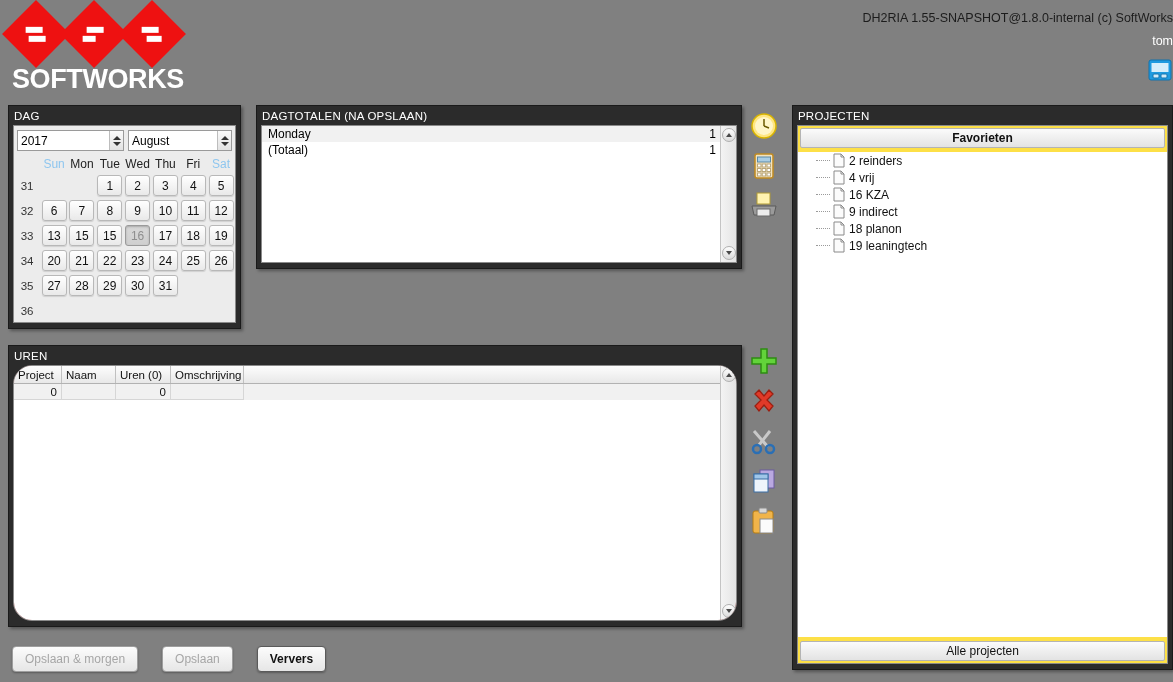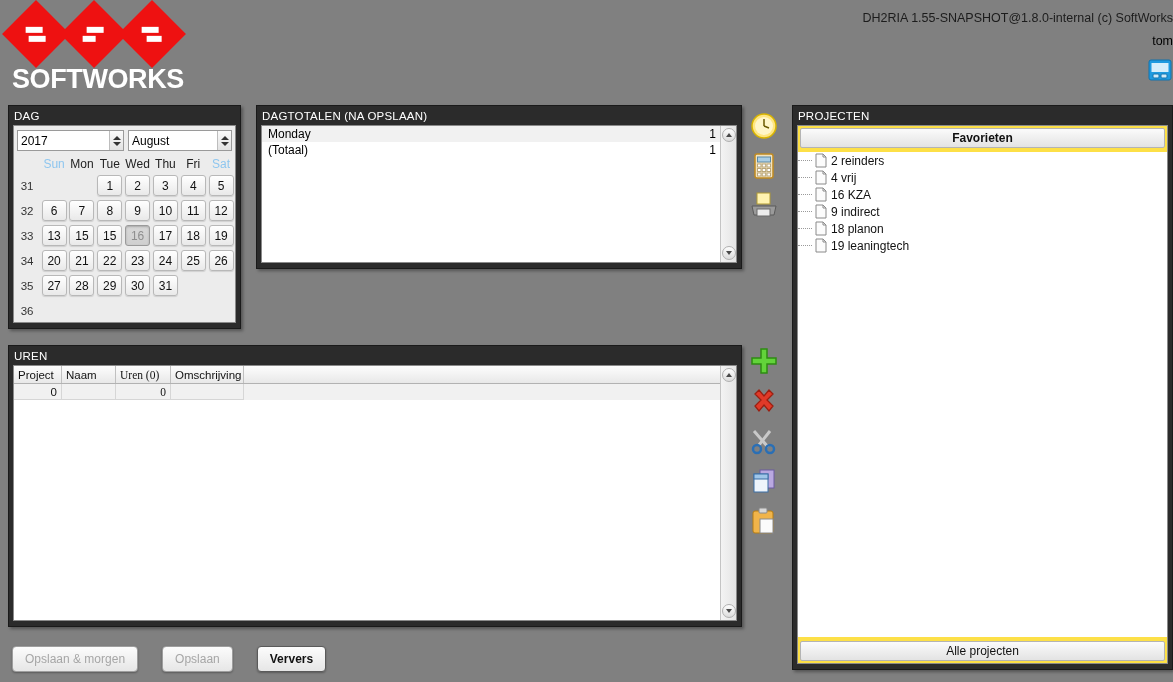--- a/index.html
+++ b/index.html
@@ -33,21 +33,21 @@
     color: #ffffff; font-weight: bold; font-size: 27px;
     letter-spacing: -0.4px; margin-top: 6px;
     font-family: "Liberation Sans", sans-serif;
   }
   .hdr-version {
     position: absolute; right: 0px; top: 11px;
     color: #1c1c1c; font-size: 12.5px; white-space: nowrap;
   }
   .hdr-user {
     position: absolute; right: 0px; top: 34px;
-    color: #000000; font-size: 12.5px; white-space: nowrap;
+    color: #ffffff; font-size: 12.5px; white-space: nowrap;
   }
   .hdr-icon {
     position: absolute; right: 0px; top: 57px;
     width: 30px; height: 26px;
   }
 
   
   .panel {
     position: absolute;
     background: #2b2b2b;
@@ -152,21 +152,21 @@
   .vscroll .sb-btn.dn i { border-top: 4px solid #4a4a4a; }
 
   
   .rail { position: absolute; width: 34px; }
   .rail-ico { width: 32px; height: 32px; margin-bottom: 8px; cursor: pointer; }
   #rail-top { left: 748px; top: 110px; }
   #rail-bot { left: 748px; top: 345px; }
 
   
   #uren { left: 8px; top: 345px; width: 734px; height: 282px; }
-  #uren .panel-body { background: #7f1d1d; }
+  #uren .panel-body { background: #7f1d1d; border-radius: 19px; }
   .grid-head {
     display: flex; height: 18px;
     background: linear-gradient(#fdfdfd,#e6e6e6);
     border-bottom: 1px solid #b2b2b2;
     position: relative;
   }
   .gh-cell {
     font-size: 11.5px; color: #111; padding: 1px 4px;
     border-right: 1px solid #c0c0c0; line-height: 16px;
     background: linear-gradient(#fdfdfd,#e8e8e8);
@@ -179,36 +179,36 @@
     display: flex; align-items: center; justify-content: center;
   }
   .grid-row { display: flex; height: 16px; background: #f1f1f1; }
   .gr-cell {
     font-size: 11.5px; padding: 0 4px; line-height: 16px;
     border-right: 1px solid #d6d6d6; border-bottom: 1px solid #d6d6d6;
     text-align: right; color: #111;
   }
   .grid-blank { position: absolute; left: 0; right: 16px; top: 34px; bottom: 0; background: #fff; }
   .col-p { width: 48px; } .col-n { width: 54px; }
-  .col-u { width: 55px; font-family: Liberation Serif, serif; } .col-o { width: 73px; }
+  .col-u { width: 55px; } .col-o { width: 73px; }
 
   
   #projecten { left: 792px; top: 105px; width: 381px; height: 565px; }
   #projecten .panel-body { background: #fde047; }
   .fav-btn, .alle-btn {
     display: block; width: calc(100% - 4px); margin: 2px;
     height: 20px; line-height: 19px; text-align: center;
     font-size: 12px; font-weight: bold; color: #111;
     background: linear-gradient(#fbfbfb,#e3e3e3);
     border: 1px solid #b4b4b4; border-radius: 2px;
     cursor: pointer;
   }
   .alle-btn { font-weight: normal; position: absolute; left: 0; bottom: 0; }
   .tree { position: absolute; left: 0; right: 0; top: 26px; bottom: 26px; background: #fff; overflow: hidden; }
-  .tree-item { display: flex; align-items: center; height: 17px; cursor: pointer; }
+  .tree-item { display: flex; align-items: center; height: 17px; padding-left: 18px; cursor: pointer; }
   .tree-dash { width: 14px; height: 1px; border-top: 1px dotted #9a9a9a; margin-right: 2px; }
   .tree-ico { width: 13px; height: 15px; margin-right: 4px; flex: 0 0 13px; }
   .tree-lbl { font-size: 12px; color: #111; }
 
   
   #btnbar { position: absolute; left: 12px; top: 646px; display: flex; gap: 24px; }
   .btn {
     height: 26px; padding: 0 12px; line-height: 24px;
     font-size: 12px; color: #111;
     background: linear-gradient(#fcfcfc,#e6e6e6);

